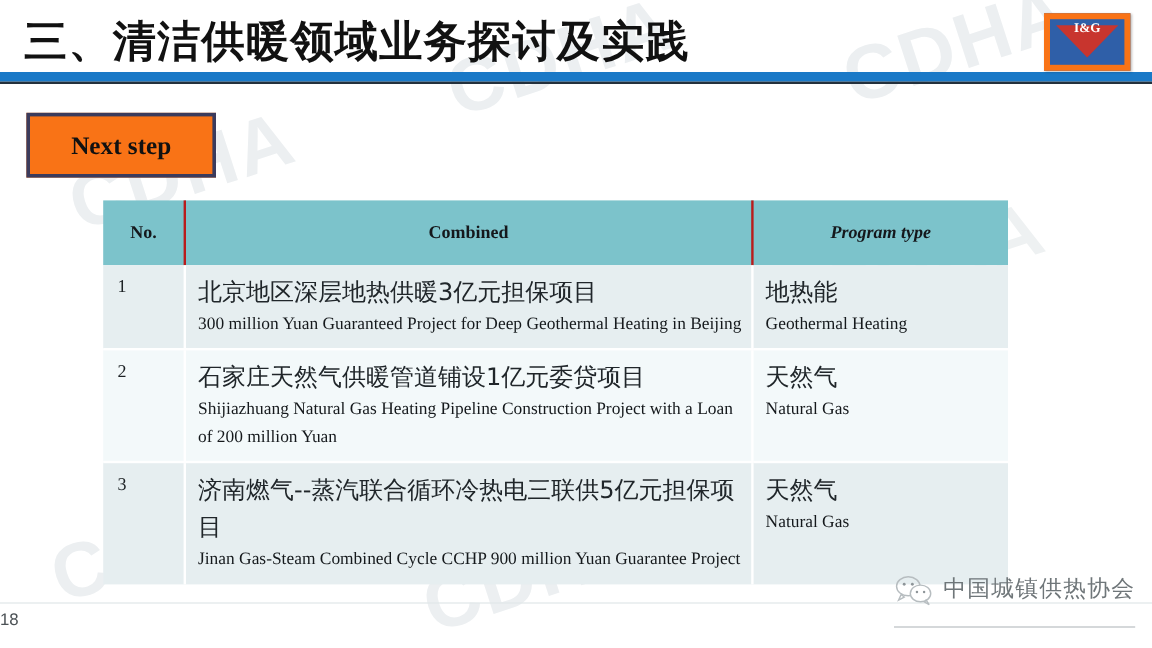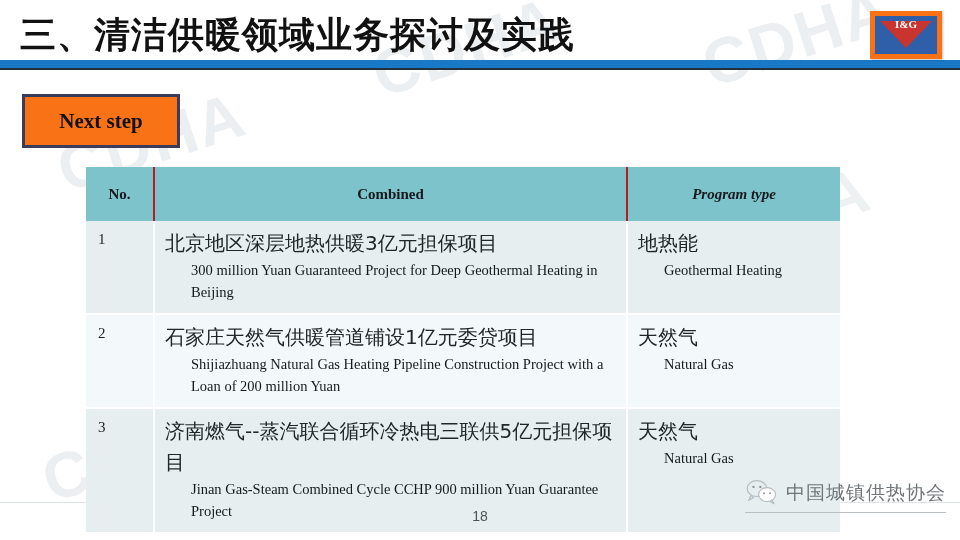--- a/index.html
+++ b/index.html
@@ -188,54 +188,52 @@
     font-size: 20px;
     line-height: 1.55;
     color: #20262a;
   }
   .en-line {
     display: block;
     font-family: "Liberation Serif", "DejaVu Serif", serif;
     font-size: 14.5px;
     line-height: 1.55;
     color: #15191c;
-    margin-left: 26px;
   }
 
   
   #footer-rule {
     position: absolute;
     left: 0;
     top: 502px;
     width: 960px;
     height: 1px;
     background: #dfe6e8;
     z-index: 2;
   }
   #page-number {
     position: absolute;
     left: 0;
     top: 508px;
     width: 960px;
-    text-align: center;
     font-size: 14px;
     color: #4c5256;
     font-family: "Liberation Sans", sans-serif;
     z-index: 3;
   }
   #wechat-credit {
     position: absolute;
     right: 14px;
     top: 478px;
     z-index: 3;
     display: flex;
-    align-items: flex-end;
+    align-items: flex-start;
     gap: 7px;
     border-bottom: 1px solid #b9bfc2;
-    padding-bottom: 6px;
+    padding-bottom: 16px;
   }
   #wechat-credit .wx-icon { width: 34px; height: 28px; display:block; }
   #wechat-credit .wx-text {
     font-family: "DejaVu Sans", "Liberation Sans", sans-serif;
     font-size: 19px;
     color: #6f7679;
     letter-spacing: 1px;
     white-space: nowrap;
   }
 </style>

